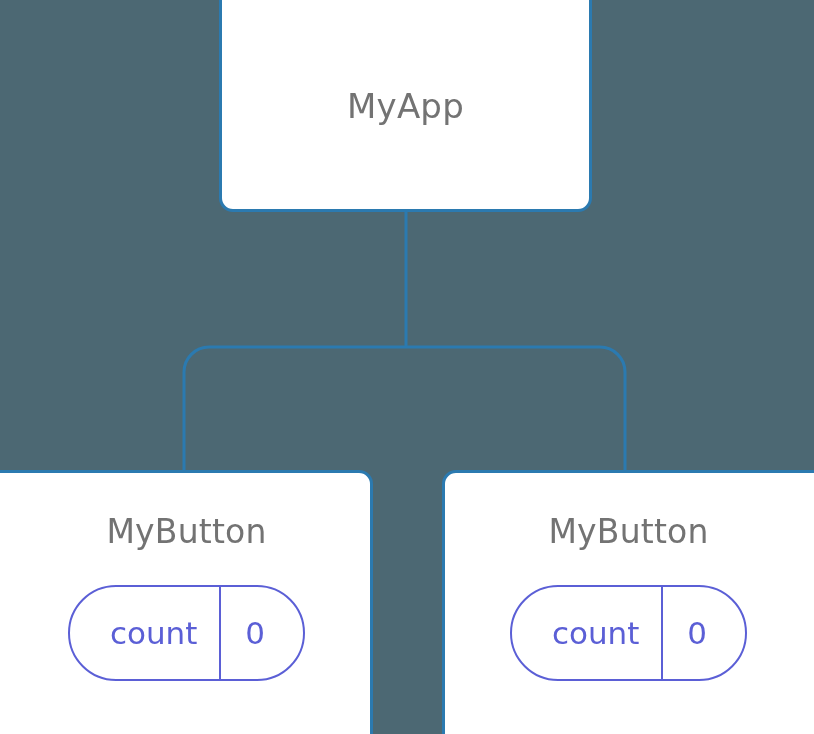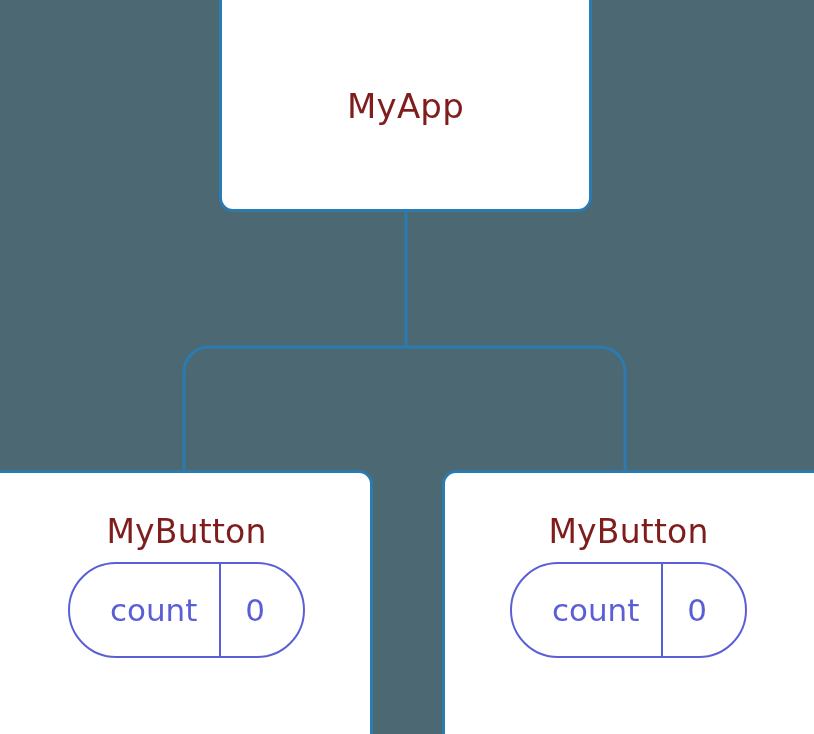--- a/index.html
+++ b/index.html
@@ -77,35 +77,35 @@
     margin-right: 32px;
   }
 
   .node-inner {
     display: flex;
     flex-direction: column;
     align-items: center;
   }
 
   .node-title {
-    color: #7f1d1d;
+    color: #737373;
     font-size: 33px;
     line-height: 1;
     letter-spacing: 0.2px;
     white-space: nowrap;
   }
 
   .node-root .node-title {
     font-size: 34px;
     margin-top: 34px;
   }
 
   
   .state-pill {
-    margin-top: 14px;
+    margin-top: 37px;
     height: 96px;
     display: flex;
     align-items: stretch;
     border: 2px solid #5b5fd6;
     border-radius: 999px;
     background: #ffffff;
     box-sizing: border-box;
     overflow: hidden;
   }
 

